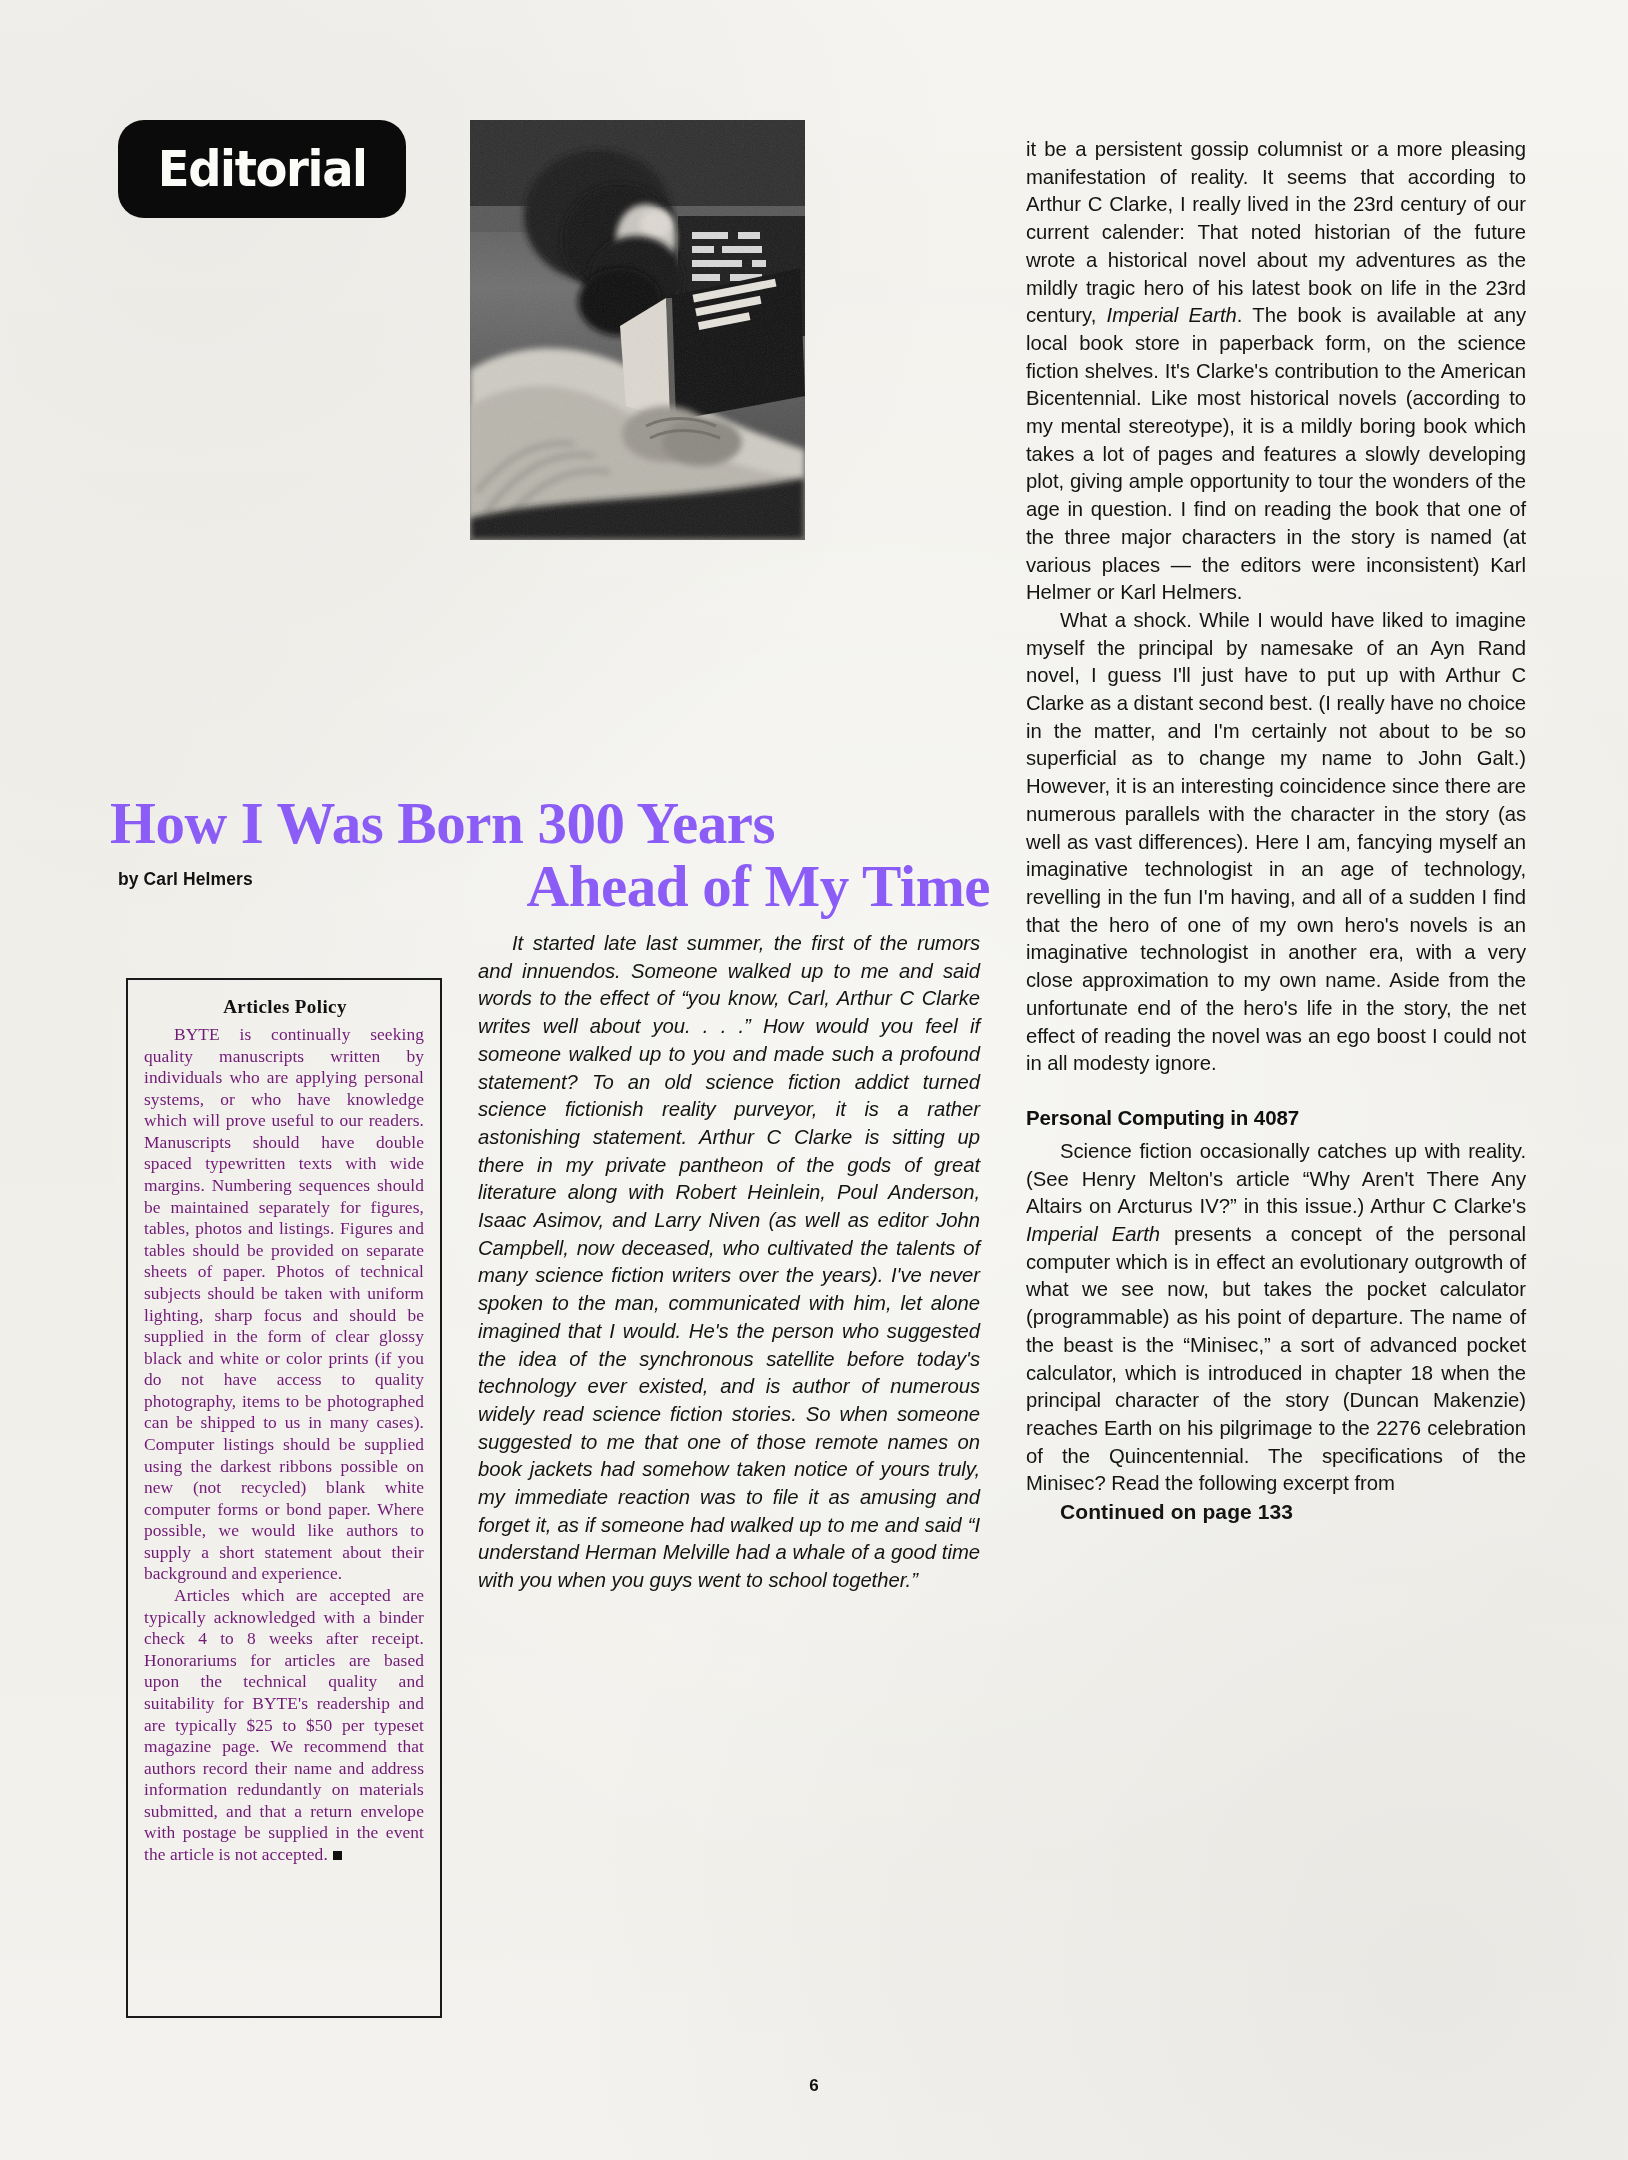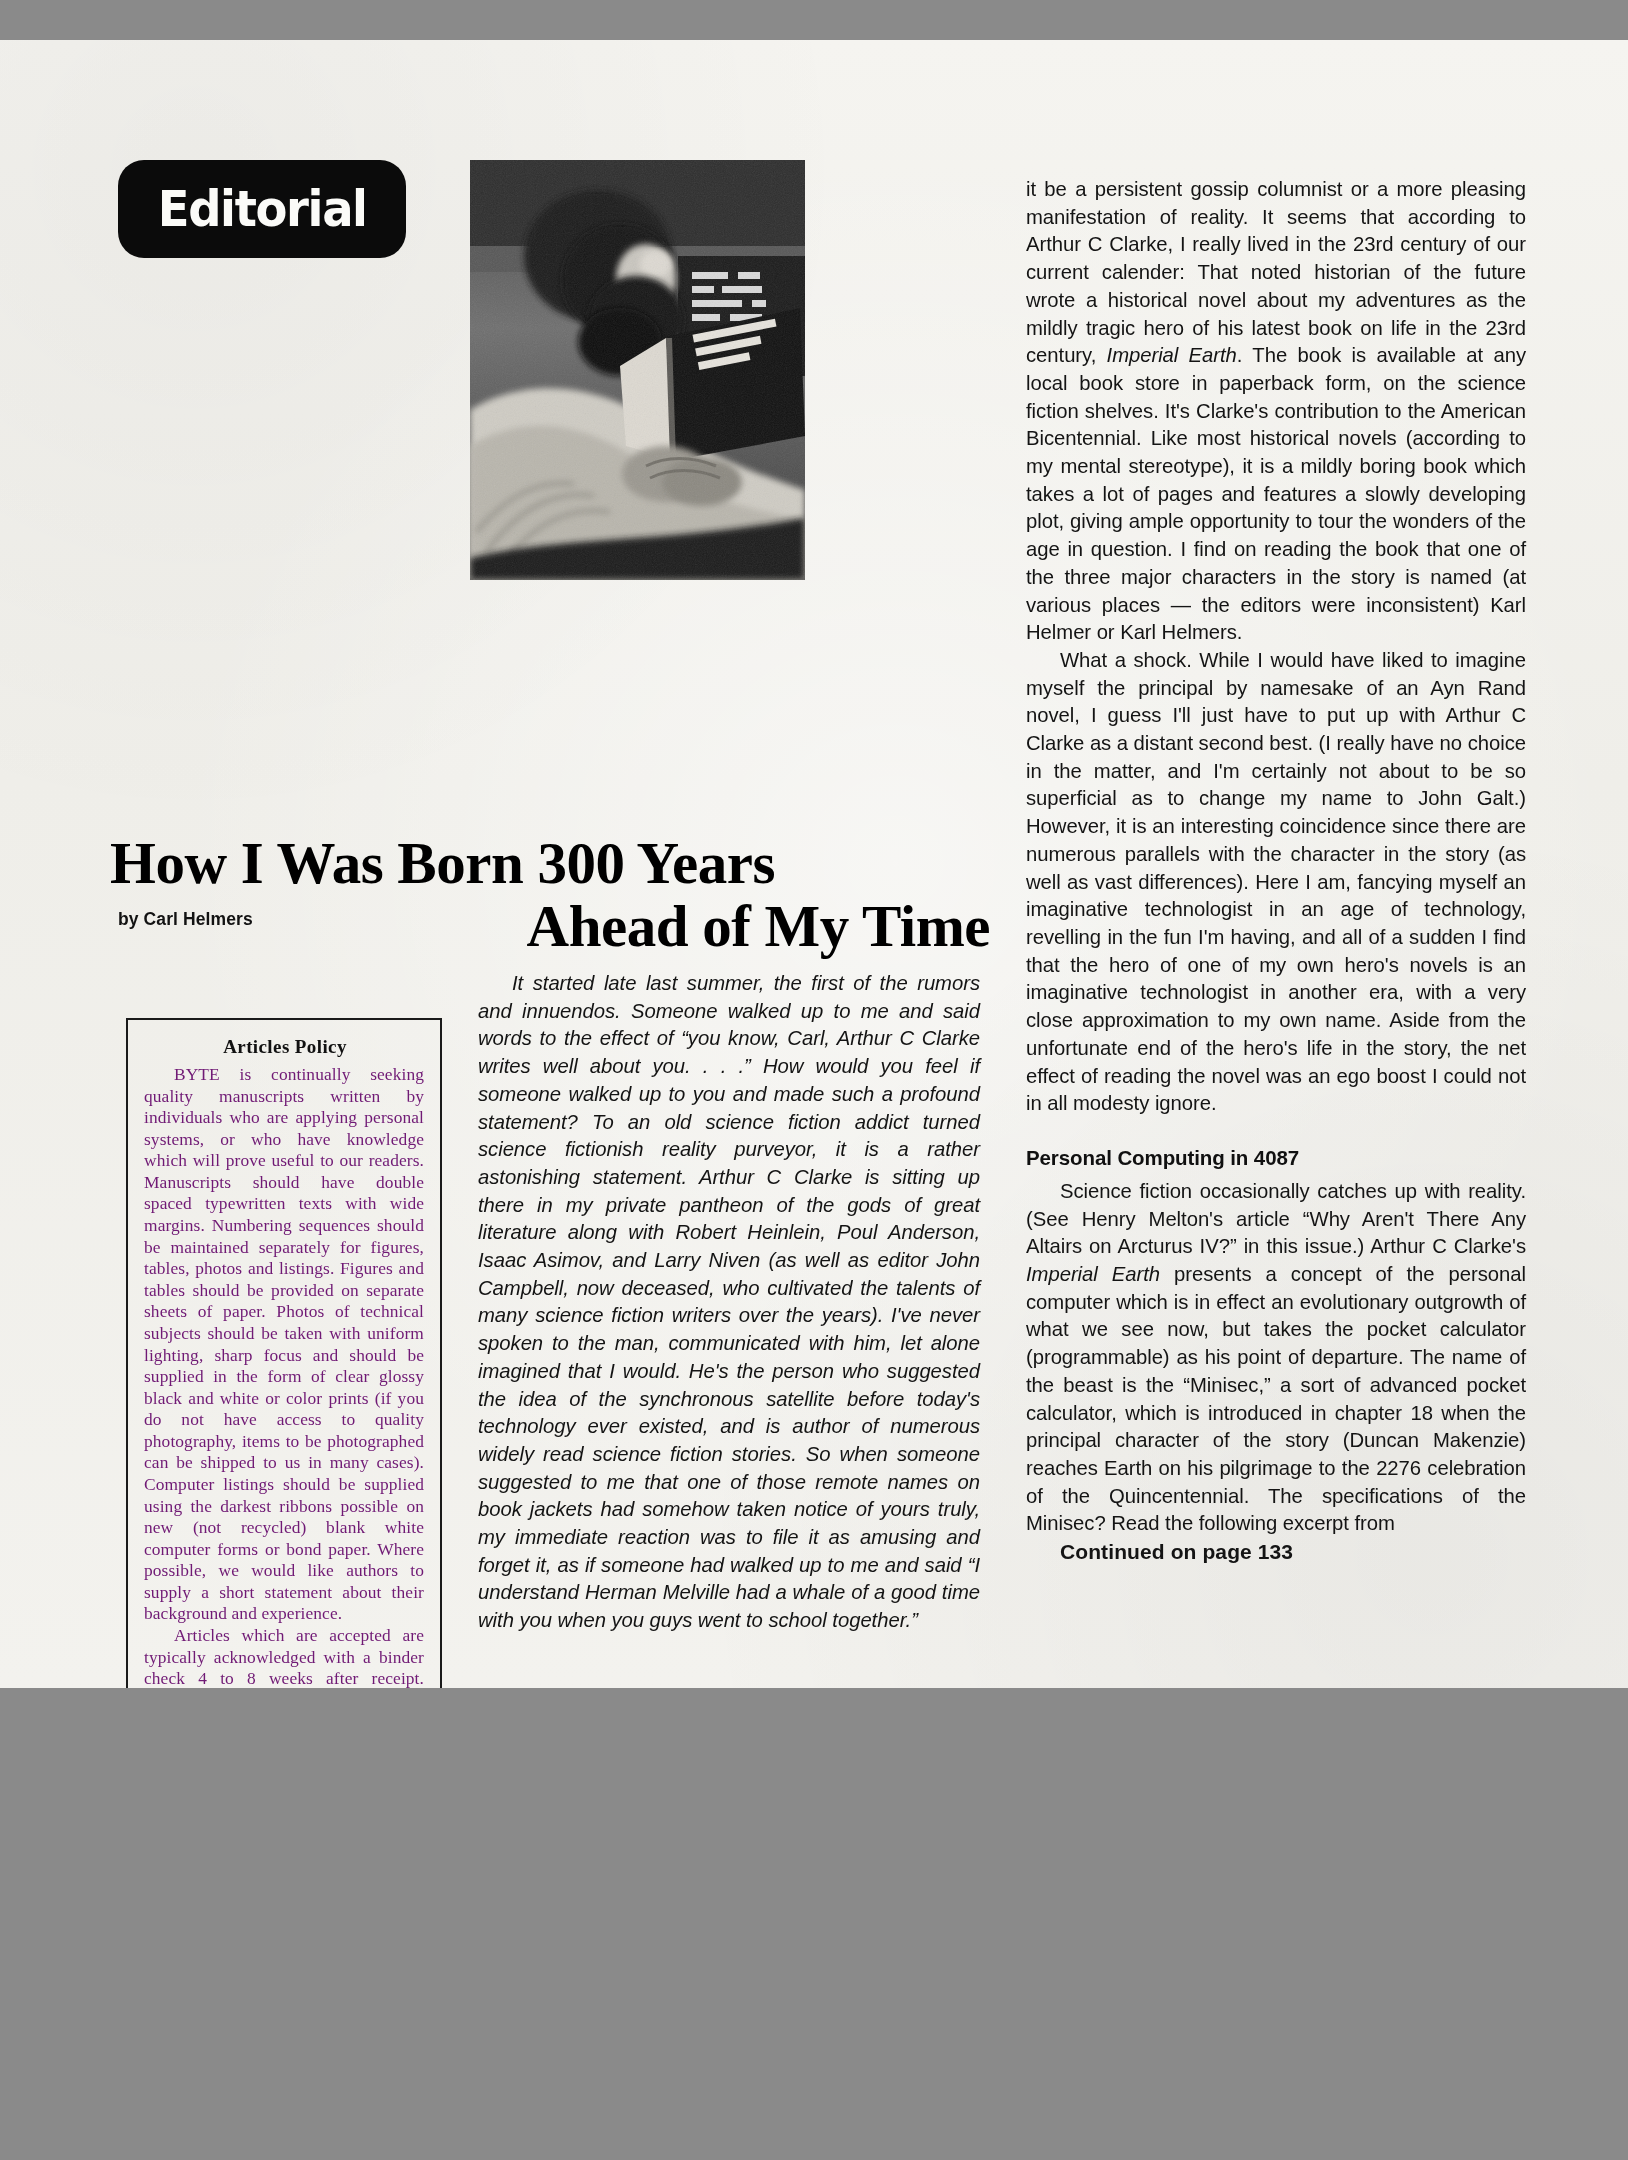--- a/index.html
+++ b/index.html
@@ -3,26 +3,25 @@
 <meta charset="utf-8">
 <style>
   html, body {
     margin: 0;
     padding: 0;
     background: #8a8a8a;
   }
   .page {
     position: relative;
     width: 1628px;
-    height: 1648px;
+    height: 2160px;
     background: #f2f1ed;
     overflow: hidden;
     font-family: "Liberation Sans", sans-serif;
     color: #111;
-    margin-top: 40px;
   }
   
   .page::before {
     content: "";
     position: absolute;
     inset: 0;
     background:
       radial-gradient(circle at 12% 8%, rgba(0,0,0,0.035) 0%, rgba(0,0,0,0) 32%),
       radial-gradient(circle at 88% 92%, rgba(0,0,0,0.04) 0%, rgba(0,0,0,0) 36%),
       radial-gradient(circle at 55% 50%, rgba(255,255,255,0.5) 0%, rgba(255,255,255,0) 60%),
@@ -71,21 +70,21 @@
   .headline {
     position: absolute;
     left: 110px;
     top: 752px;
     width: 880px;
     font-family: "Liberation Serif", serif;
     font-weight: 700;
     font-size: 59px;
     line-height: 1.08;
     letter-spacing: -0.5px;
-    color: #000000;
+    color: #8b5cf6;
   }
   .headline .l1 { display: block; text-align: left; }
   .headline .l2 { display: block; text-align: right; }
 
   .byline {
     position: absolute;
     left: 118px;
     top: 869px;
     font-family: "Liberation Sans", sans-serif;
     font-weight: 700;

